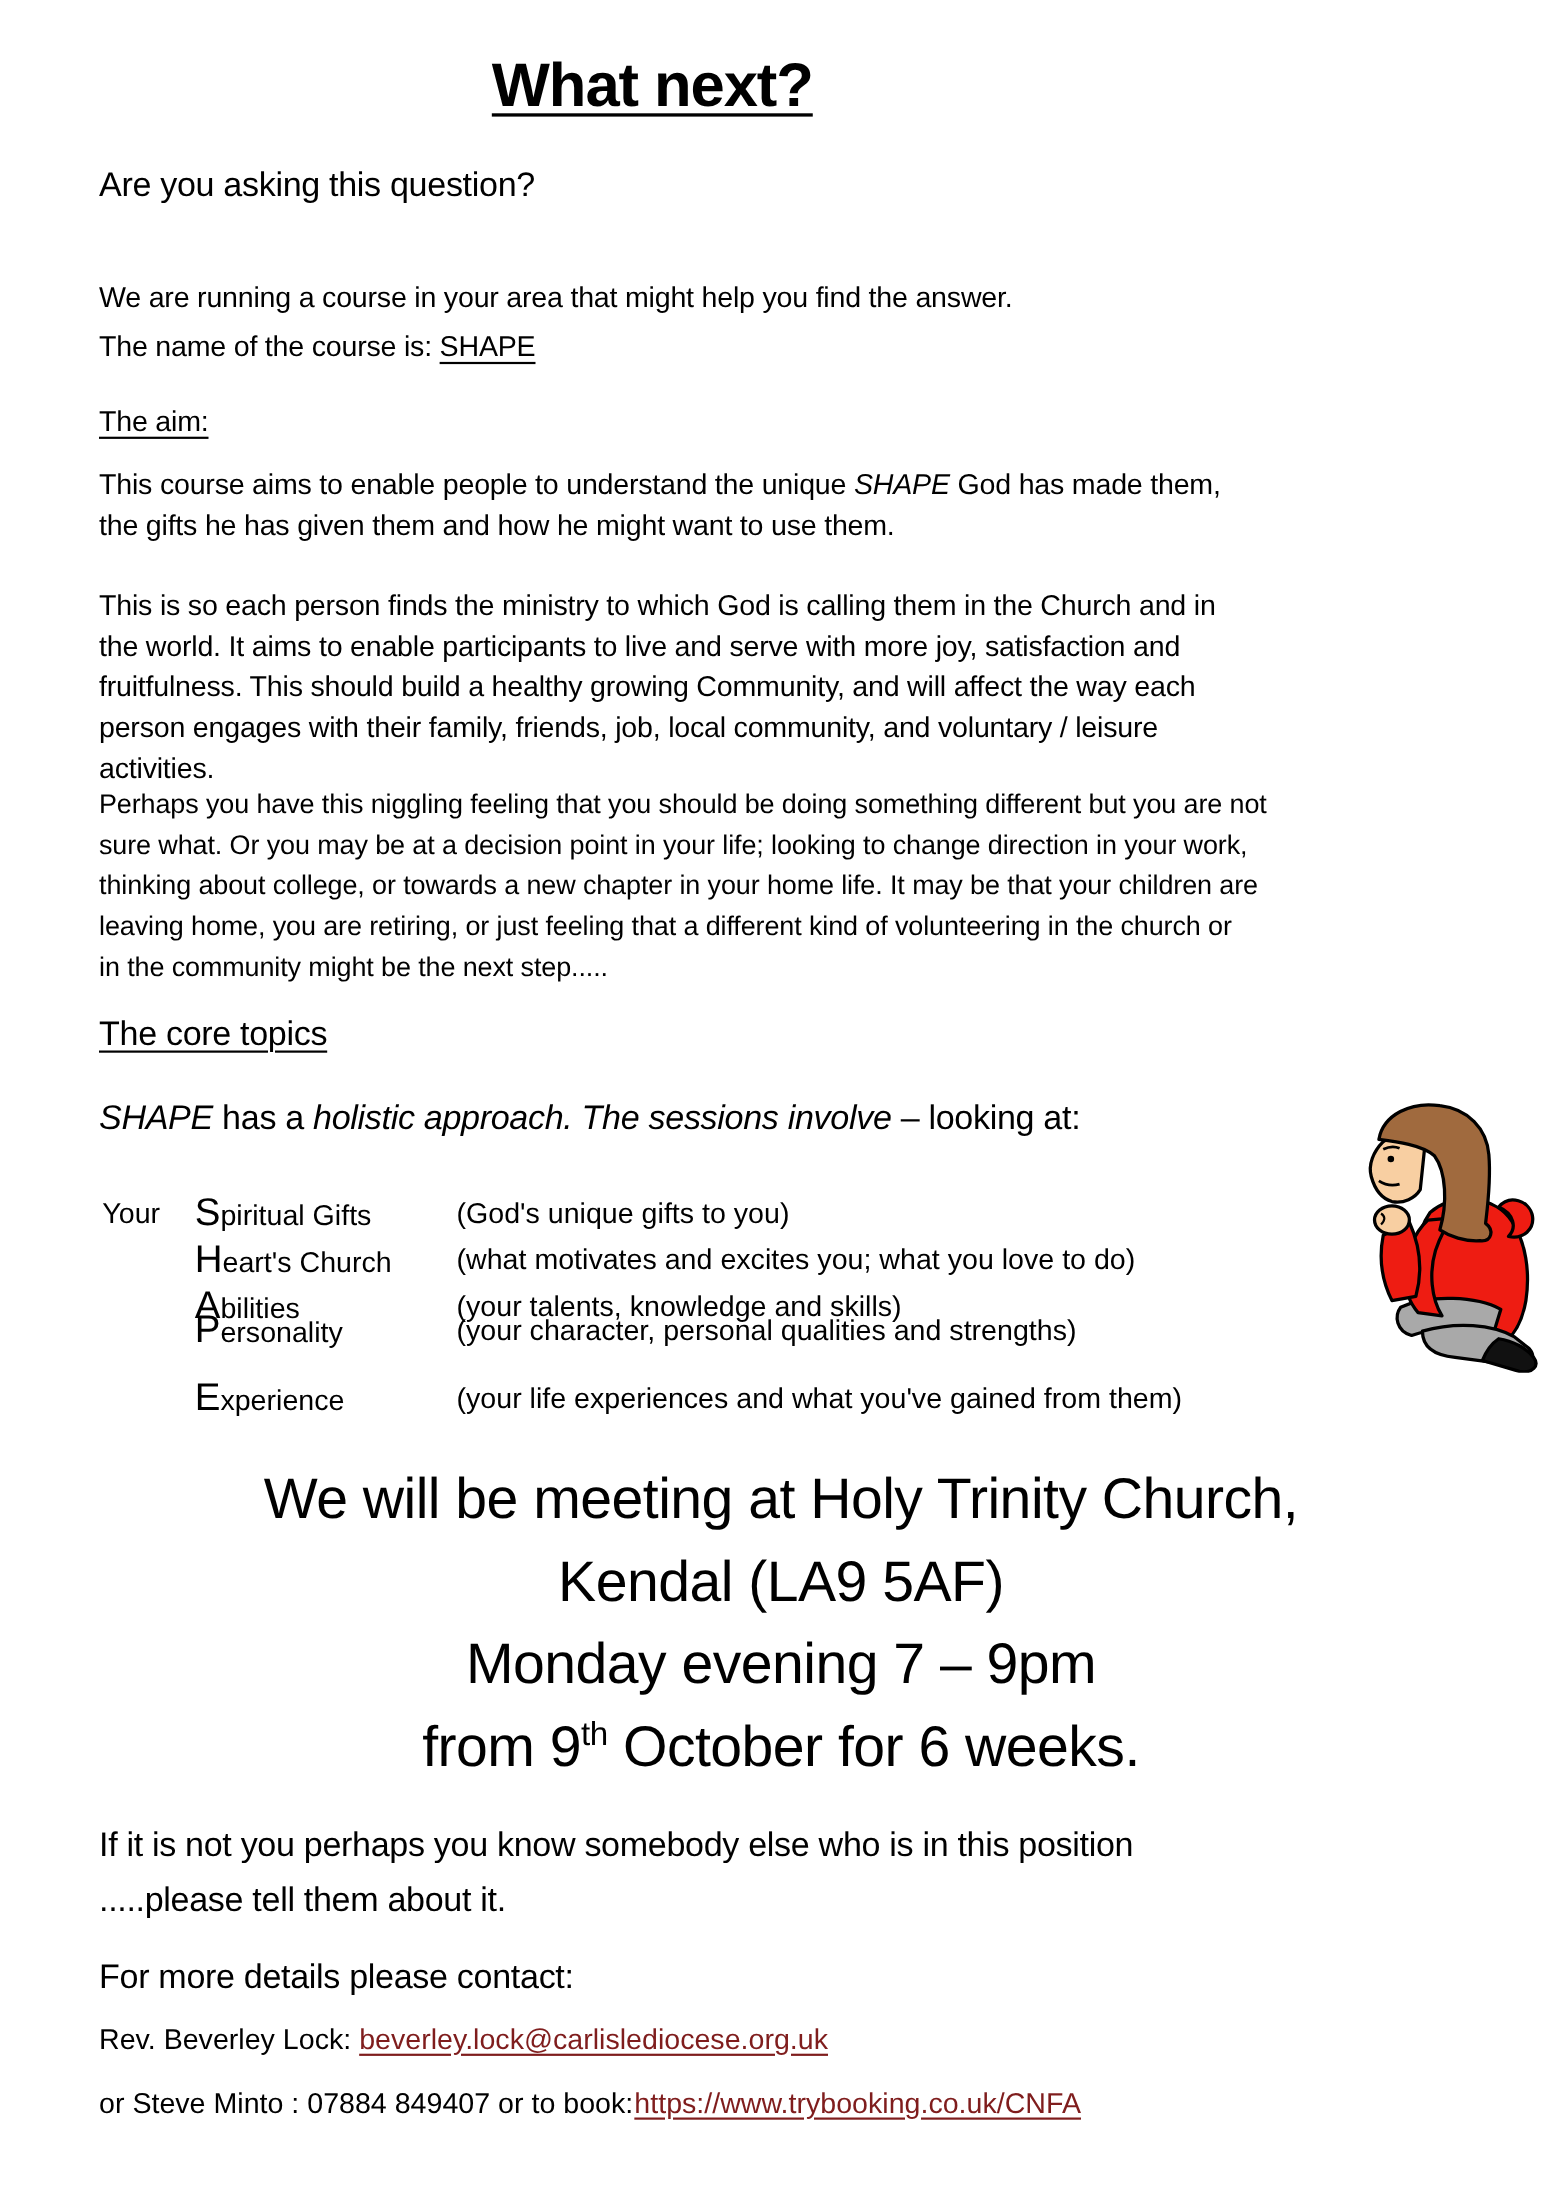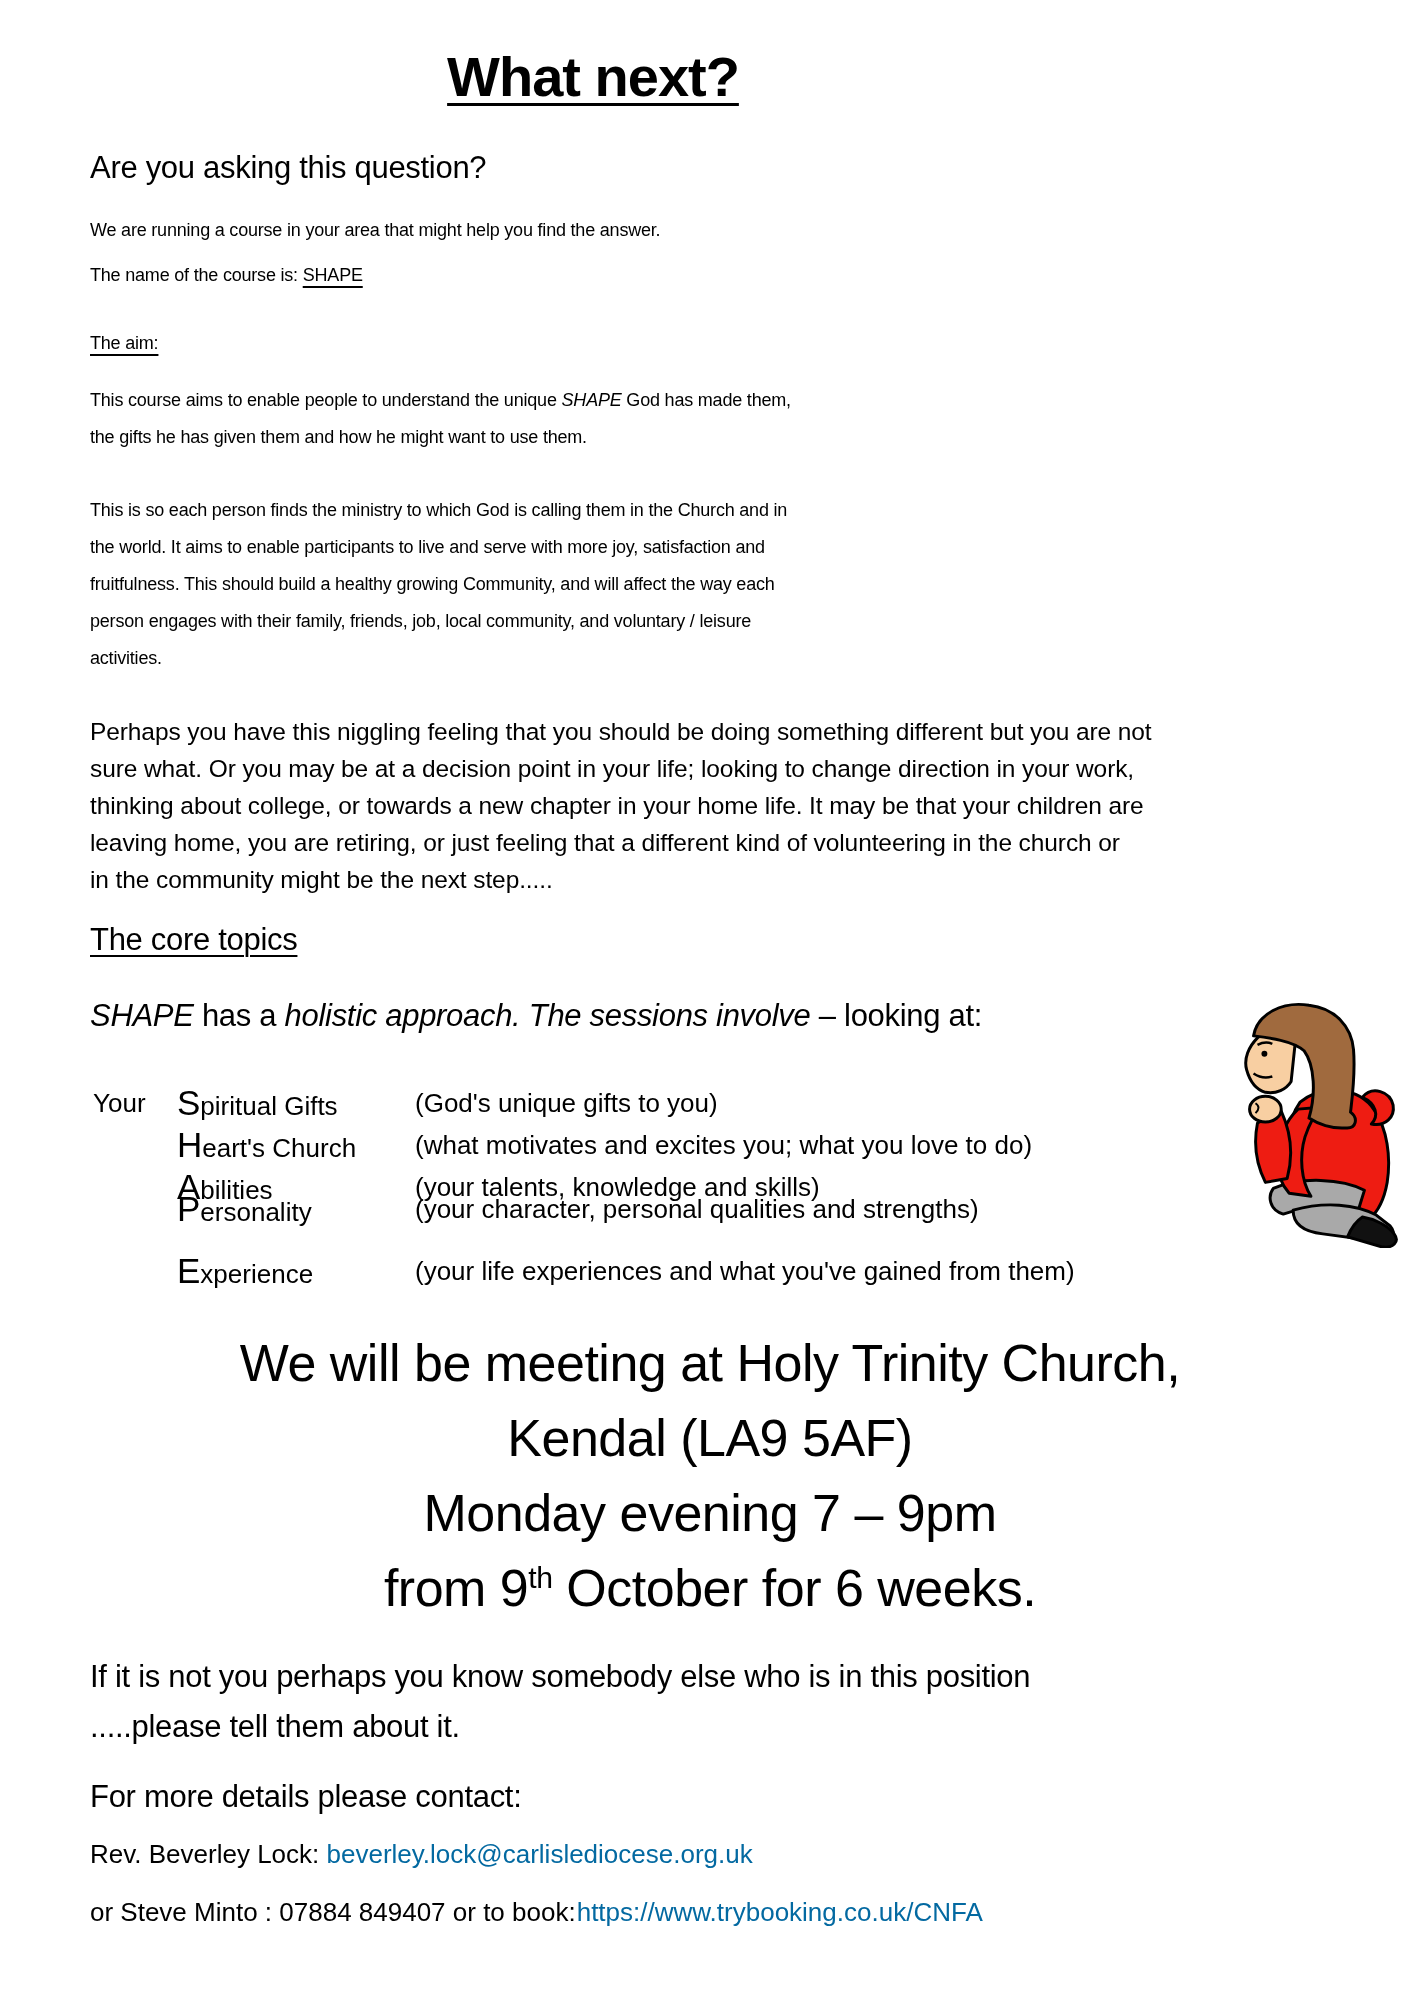--- a/index.html
+++ b/index.html
@@ -8,37 +8,37 @@
     font-family:"Liberation Sans","DejaVu Sans",sans-serif;color:#000;
     overflow:hidden;
   }
   .abs{position:absolute;}
   .title{
     left:0;top:44px;width:1186px;text-align:center;
     font-size:56px;font-weight:bold;letter-spacing:-1px;
   }
   .title .u{text-decoration:underline;text-decoration-thickness:3px;text-underline-offset:7px;}
   .h-mid{font-size:31px;line-height:40px;letter-spacing:-0.3px;}
-  .body-txt{font-size:18px;line-height:37px;letter-spacing:-0.2px;}
+  .body-txt{font-size:26px;line-height:37px;letter-spacing:-0.2px;margin-top:40px;}
   .pre{white-space:pre-line;}
   .uline{text-decoration:underline;text-decoration-thickness:2px;text-underline-offset:5px;}
   .em{font-style:italic;}
   .perhaps{font-size:24.5px;line-height:37px;letter-spacing:-0.1px;}
   .shape-row{position:absolute;left:90px;width:1230px;height:42px;line-height:42px;}
   .shape-row .prefix{position:absolute;left:3px;font-size:26px;}
   .shape-row .term{position:absolute;left:87px;font-size:26px;}
   .shape-row .term .initial{font-size:35px;}
   .shape-row .desc{position:absolute;left:325px;font-size:26px;}
   .meeting{
     left:90px;top:1326px;width:1240px;text-align:center;
     font-size:52px;line-height:75px;letter-spacing:-0.5px;
   }
   .meeting sup{font-size:0.58em;vertical-align:super;line-height:0;}
   .note{font-size:31px;line-height:50px;letter-spacing:-0.3px;}
-  .link{color:#0369a1;text-underline-offset:4px;cursor:pointer;}
+  .link{color:#7f1d1d;text-decoration:underline;text-underline-offset:4px;cursor:pointer;}
   .contact{font-size:26px;line-height:34px;}
   svg .oln{stroke:#000;stroke-width:3;stroke-linejoin:round;stroke-linecap:round;}
 </style>
 </head>
 <body>
 
 <div class="abs title"><span class="u">What next?</span></div>
 
 <div class="abs h-mid" style="left:90px;top:148px;">Are you asking this question?</div>
 

